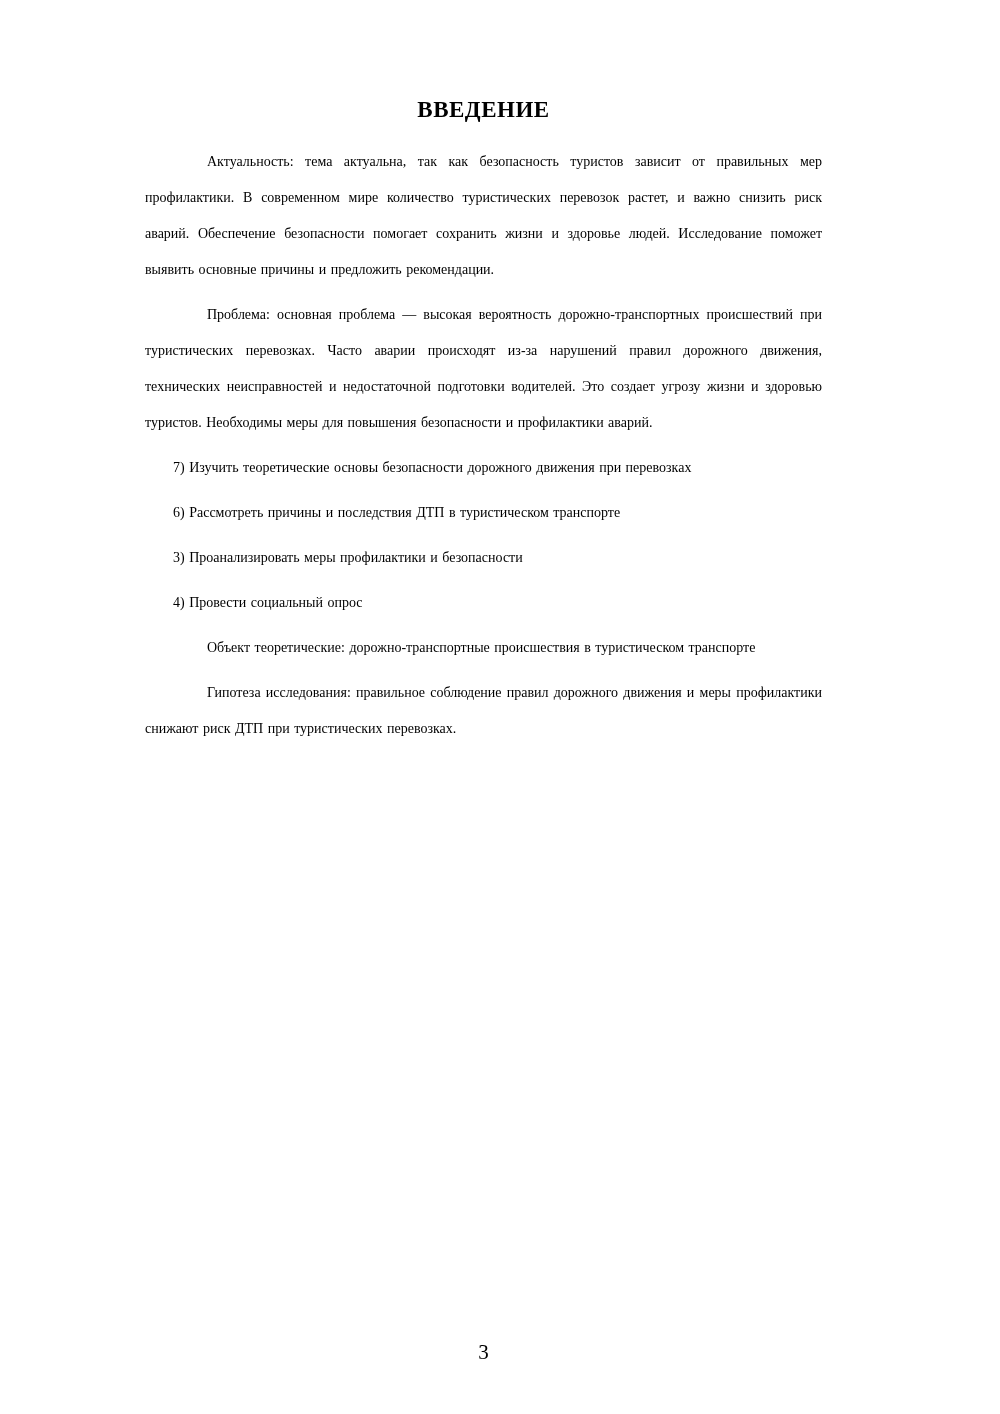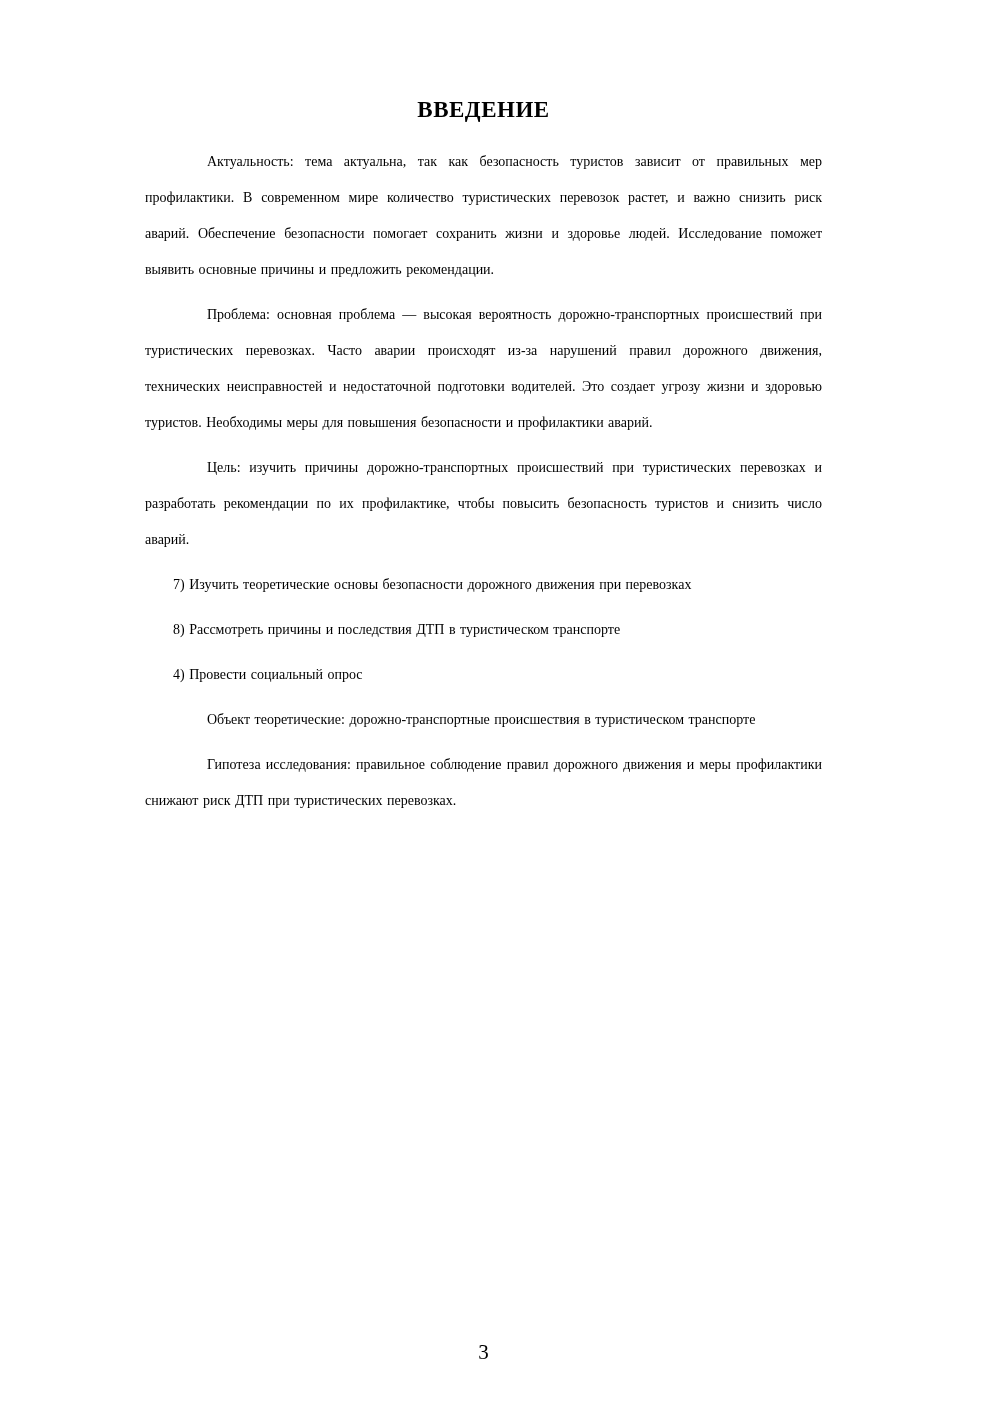--- a/index.html
+++ b/index.html
@@ -52,27 +52,27 @@
 <body>
 
 <div class="page">
 
   <h1 class="doc-title">ВВЕДЕНИЕ</h1>
 
   <p class="para">Актуальность: тема актуальна, так как безопасность туристов зависит от правильных мер профилактики. В современном мире количество туристических перевозок растет, и важно снизить риск аварий. Обеспечение безопасности помогает сохранить жизни и здоровье людей. Исследование поможет выявить основные причины и предложить рекомендации.</p>
 
   <p class="para">Проблема: основная проблема — высокая вероятность дорожно-транспортных происшествий при туристических перевозках. Часто аварии происходят из-за нарушений правил дорожного движения, технических неисправностей и недостаточной подготовки водителей. Это создает угрозу жизни и здоровью туристов. Необходимы меры для повышения безопасности и профилактики аварий.</p>
 
-  <p class="para">Цель: изучить причины дорожно-транспортных происшествий при туристических перевозках и разработать рекомендации по их профилактике, чтобы повысить безопасность туристов и снизить число аварий.</p>
 
 
   <p class="para task">7) Изучить теоретические основы безопасности дорожного движения при перевозках</p>
 
-  <p class="para task">8) Рассмотреть причины и последствия ДТП в туристическом транспорте</p>
+  <p class="para task">6) Рассмотреть причины и последствия ДТП в туристическом транспорте</p>
 
+  <p class="para task">3) Проанализировать меры профилактики и безопасности</p>
 
   <p class="para task">4) Провести социальный опрос</p>
 
 
   <p class="para">Объект теоретические: дорожно-транспортные происшествия в туристическом транспорте</p>
 
 
   <p class="para">Гипотеза исследования: правильное соблюдение правил дорожного движения и меры профилактики снижают риск ДТП при туристических перевозках.</p>
 
   <div class="page-number">3</div>

